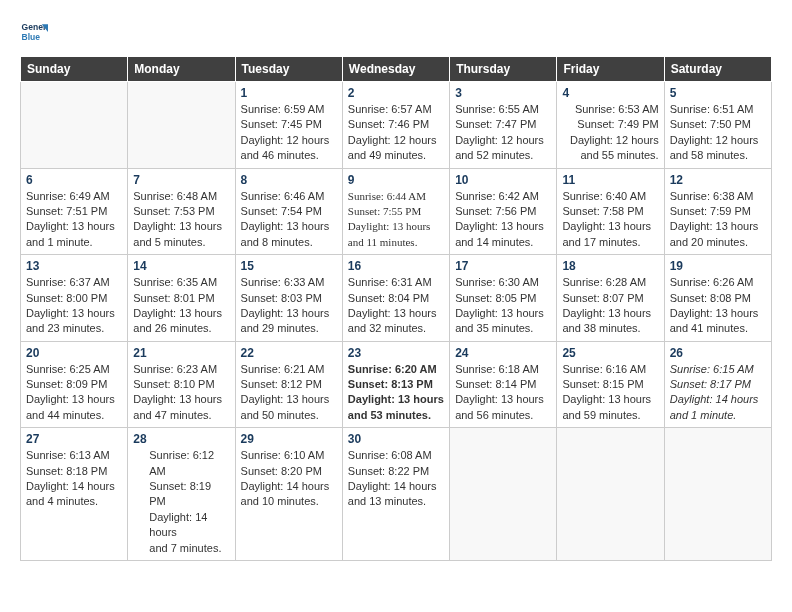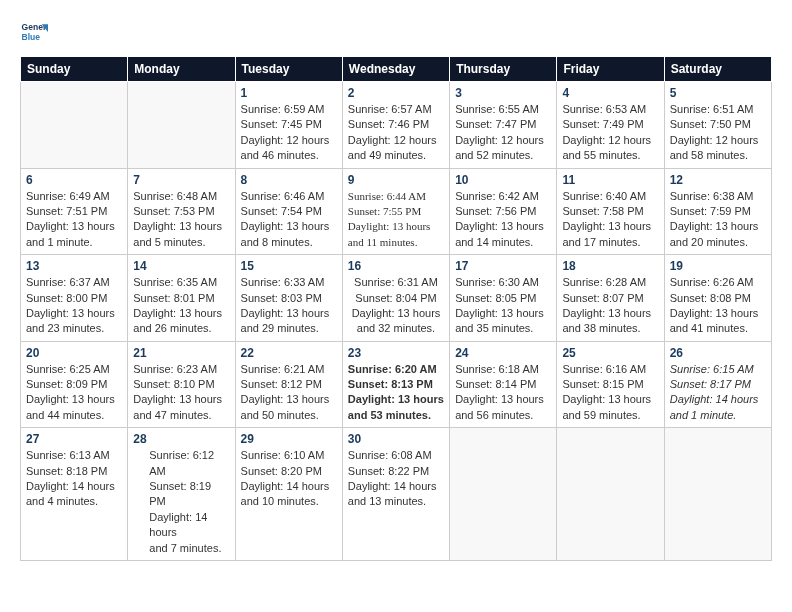--- a/index.html
+++ b/index.html
@@ -50,21 +50,21 @@
       font-size: 13px;
       color: #444;
       margin-top: 2px;
     }
     .calendar {
       width: 100%;
       border-collapse: collapse;
       table-layout: fixed;
     }
     .calendar th {
-      background: #0f172a;
+      background: #404040;
       color: #fff;
       font-size: 12px;
       font-weight: bold;
       text-align: left;
       padding: 5px 6px;
       border: 1px solid #fff;
     }
     .calendar td {
       border: 1px solid #ccc;
       vertical-align: top;
@@ -146,21 +146,21 @@
           </td>
           <td>
             <div class="day-num">3</div>
             <div class="day-info" style="white-space: pre-line;">Sunrise: 6:55 AM
 Sunset: 7:47 PM
 Daylight: 12 hours
 and 52 minutes.</div>
           </td>
           <td>
             <div class="day-num">4</div>
-            <div class="day-info" style="white-space: pre-line;">Sunrise: 6:53 AM
+            <div class="day-info" style="white-space: pre-line; text-align: right;">Sunrise: 6:53 AM
 Sunset: 7:49 PM
 Daylight: 12 hours
 and 55 minutes.</div>
           </td>
           <td>
             <div class="day-num">5</div>
             <div class="day-info" style="white-space: pre-line;">Sunrise: 6:51 AM
 Sunset: 7:50 PM
 Daylight: 12 hours
 and 58 minutes.</div>
@@ -234,21 +234,21 @@
           </td>
           <td>
             <div class="day-num">15</div>
             <div class="day-info" style="white-space: pre-line;">Sunrise: 6:33 AM
 Sunset: 8:03 PM
 Daylight: 13 hours
 and 29 minutes.</div>
           </td>
           <td>
             <div class="day-num">16</div>
-            <div class="day-info" style="white-space: pre-line; text-align: center;">Sunrise: 6:31 AM
+            <div class="day-info" style="white-space: pre-line;">Sunrise: 6:31 AM
 Sunset: 8:04 PM
 Daylight: 13 hours
 and 32 minutes.</div>
           </td>
           <td>
             <div class="day-num">17</div>
             <div class="day-info" style="white-space: pre-line;">Sunrise: 6:30 AM
 Sunset: 8:05 PM
 Daylight: 13 hours
 and 35 minutes.</div>

